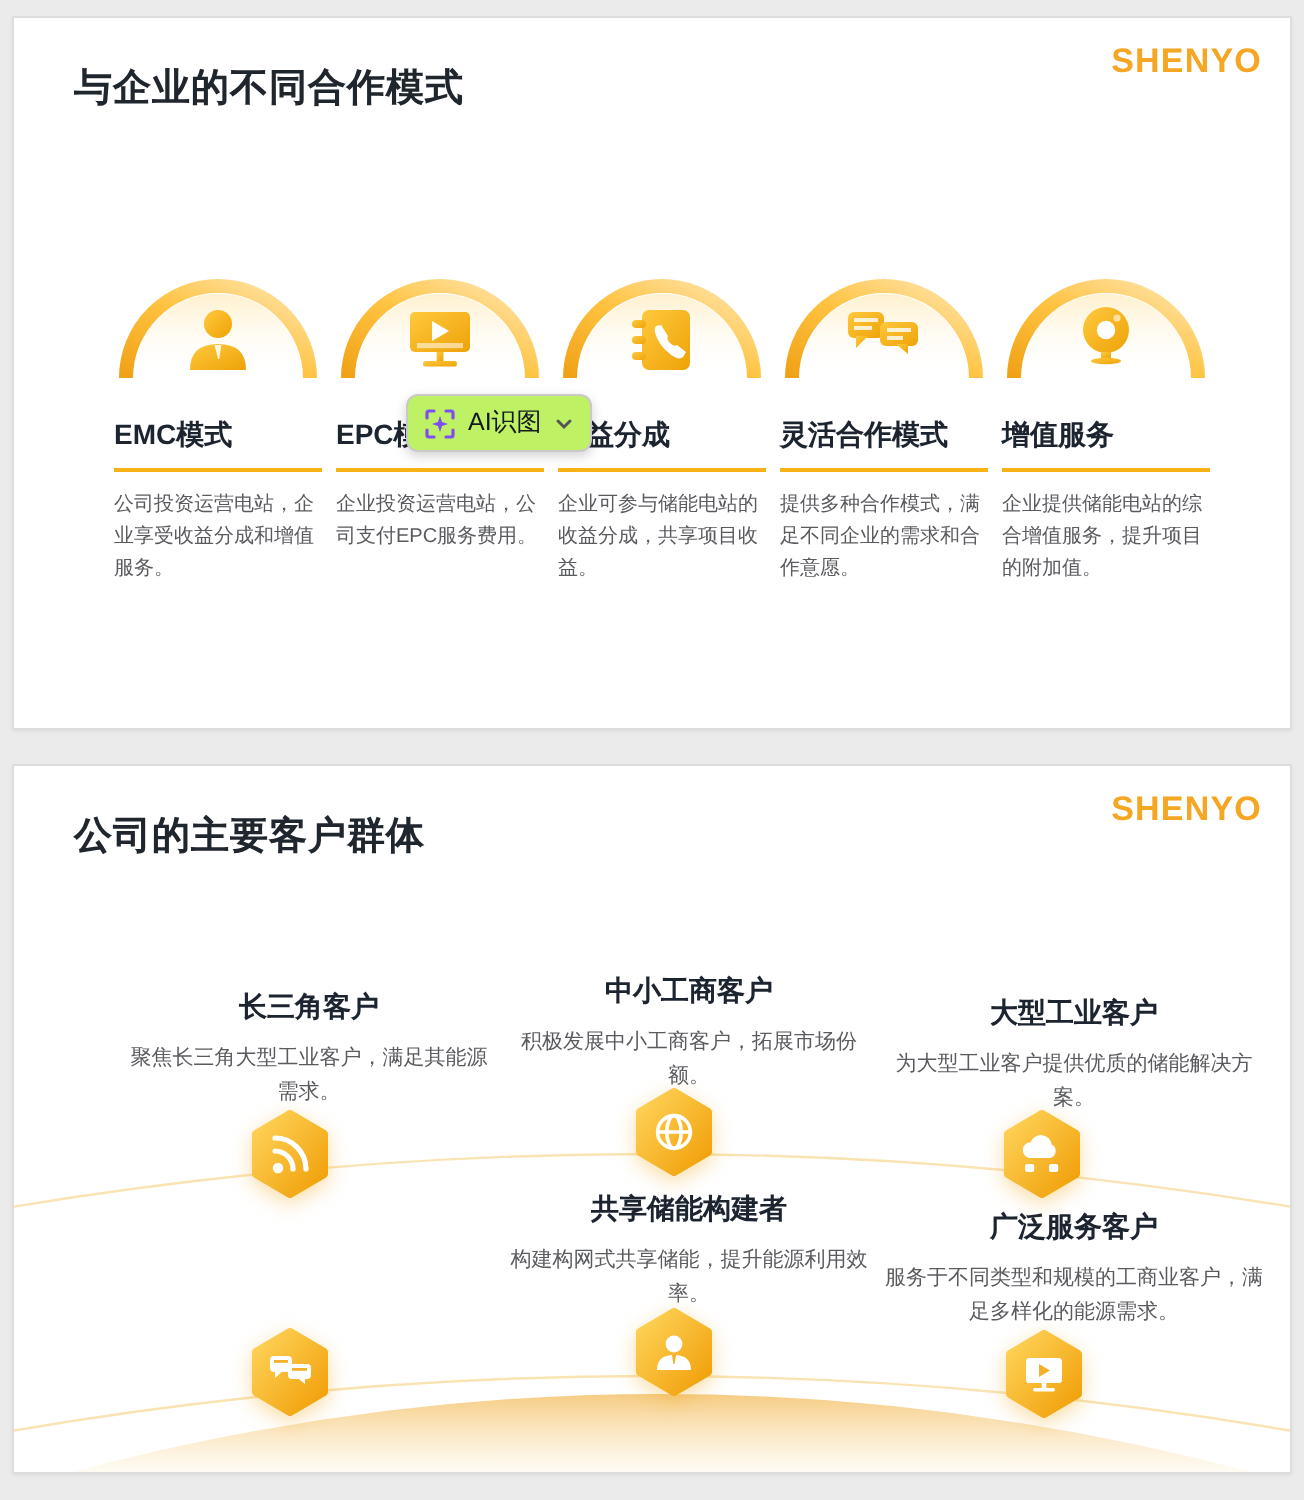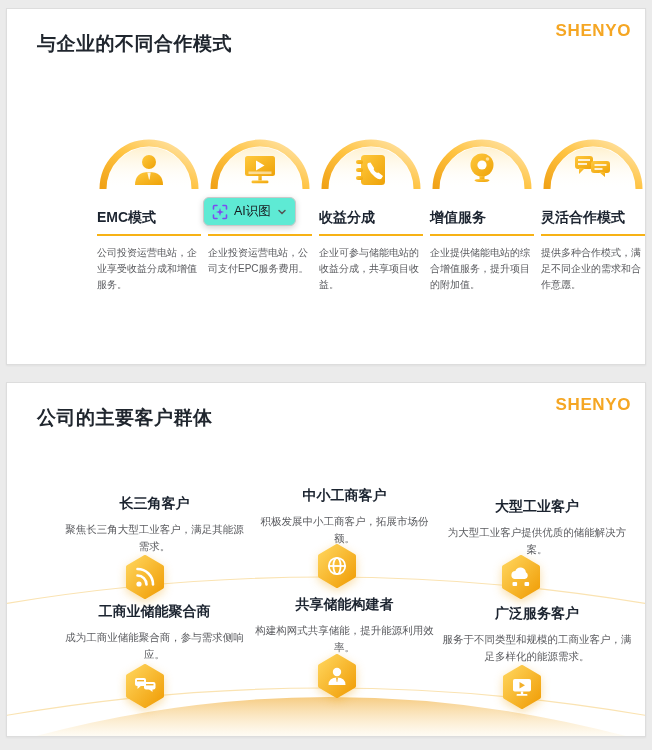--- a/index.html
+++ b/index.html
@@ -18,30 +18,30 @@
   #card-customers{top:382px;height:355px;overflow:hidden;text-align:center;}
   .section-title{
     position:absolute;left:30px;top:22px;margin:0;
     font-size:19px;font-weight:bold;color:#20262e;letter-spacing:.5px;font-family:Liberation Mono, monospace;
   }
   .brand-logo{
     position:absolute;right:14px;top:12px;
     font-size:17px;font-weight:bold;color:#f5a623;letter-spacing:.6px;
   }
   
-  .coop-row{position:absolute;left:50px;top:120px;width:555px;display:flex;gap:7px;margin-left:40px;}
+  .coop-row{position:absolute;left:50px;top:120px;width:555px;display:flex;gap:7px;}
   .coop-col{width:104px;flex:0 0 104px;}
   .arch{width:104px;height:64px;display:block;}
   .coop-title{font-size:14px;font-weight:bold;color:#1c2430;margin-top:16px;white-space:nowrap;}
   .coop-underline{height:2px;background:#f7b215;margin-top:7px;width:100%;}
   .coop-desc{margin-top:9px;font-size:10px;line-height:1.62;color:#5a5b5f;}
   
   .ai-btn{
     position:absolute;left:203px;top:197px;height:29px;z-index:50;
-    background:#5eead4;border:1px solid #c9c9c9;border-radius:6px;
+    background:#bef264;border:1px solid #c9c9c9;border-radius:6px;
     box-shadow:0 2px 6px rgba(0,0,0,.18);
     display:flex;align-items:center;padding:12px 8px;gap:6px;
     font-size:12.5px;color:#15181d;cursor:pointer;box-sizing:border-box;
   }
   
   .bg-art{position:absolute;left:0;top:0;width:638px;height:353px;}
   .group{position:absolute;}
   .group-title{font-size:14px;font-weight:bold;color:#1c2430;white-space:nowrap;}
   .group-desc{margin-top:8px;font-size:10.5px;line-height:1.62;color:#5a5b5f;}
   .hex{position:absolute;width:40px;height:44px;filter:drop-shadow(0 3px 5px rgba(238,166,22,.38));}
@@ -128,51 +128,51 @@
       </svg>
       <div class="coop-title">收益分成</div>
       <div class="coop-underline"></div>
       <div class="coop-desc">企业可参与储能电站的收益分成，共享项目收益。</div>
     </div>
 
     <div class="coop-col">
       <svg class="arch" viewBox="0 0 104 64">
         <path d="M10 60 A 42 42 0 0 1 94 60 Z" fill="url(#archGlow)"></path>
         <path d="M6 60 A 46 46 0 0 1 98 60" fill="none" stroke="url(#archStroke)" stroke-width="7"></path>
-        <g fill="url(#goldIcon)" transform="translate(36,24)">
-          <circle cx="16" cy="12" r="11.5"></circle>
-          <circle cx="16" cy="12" r="4.6" fill="#fff"></circle>
-          <circle cx="21.5" cy="6" r="1.8" fill="#ffe09a"></circle>
-          <rect x="13.5" y="23" width="5" height="3.5"></rect>
-          <ellipse cx="16" cy="27.5" rx="7.5" ry="1.6"></ellipse>
-        </g>
-      </svg>
-      <div class="coop-title">增值服务</div>
-      <div class="coop-underline"></div>
-      <div class="coop-desc">企业提供储能电站的综合增值服务，提升项目的附加值。</div>
-    </div>
-
-    <div class="coop-col">
-      <svg class="arch" viewBox="0 0 104 64">
-        <path d="M10 60 A 42 42 0 0 1 94 60 Z" fill="url(#archGlow)"></path>
-        <path d="M6 60 A 46 46 0 0 1 98 60" fill="none" stroke="url(#archStroke)" stroke-width="7"></path>
         <g fill="url(#goldIcon)" transform="translate(33,27)">
           <rect x="1" y="0" width="18" height="13" rx="3"></rect>
           <path d="M5 12 v6 l6 -6 z"></path>
           <rect x="4" y="3" width="12" height="2" fill="#fff" opacity=".8"></rect>
           <rect x="4" y="7" width="9" height="2" fill="#fff" opacity=".8"></rect>
           <rect x="17" y="5" width="19" height="12" rx="3"></rect>
           <path d="M31 16 v5 l-6 -5 z"></path>
           <rect x="20.5" y="8" width="12" height="2" fill="#fff" opacity=".8"></rect>
           <rect x="20.5" y="12" width="8" height="2" fill="#fff" opacity=".8"></rect>
         </g>
       </svg>
       <div class="coop-title">灵活合作模式</div>
       <div class="coop-underline"></div>
       <div class="coop-desc">提供多种合作模式，满足不同企业的需求和合作意愿。</div>
+    </div>
+
+    <div class="coop-col">
+      <svg class="arch" viewBox="0 0 104 64">
+        <path d="M10 60 A 42 42 0 0 1 94 60 Z" fill="url(#archGlow)"></path>
+        <path d="M6 60 A 46 46 0 0 1 98 60" fill="none" stroke="url(#archStroke)" stroke-width="7"></path>
+        <g fill="url(#goldIcon)" transform="translate(36,24)">
+          <circle cx="16" cy="12" r="11.5"></circle>
+          <circle cx="16" cy="12" r="4.6" fill="#fff"></circle>
+          <circle cx="21.5" cy="6" r="1.8" fill="#ffe09a"></circle>
+          <rect x="13.5" y="23" width="5" height="3.5"></rect>
+          <ellipse cx="16" cy="27.5" rx="7.5" ry="1.6"></ellipse>
+        </g>
+      </svg>
+      <div class="coop-title">增值服务</div>
+      <div class="coop-underline"></div>
+      <div class="coop-desc">企业提供储能电站的综合增值服务，提升项目的附加值。</div>
     </div>
   </div>
 </section>
 
 <div class="ai-btn">
   <svg width="16" height="16" viewBox="0 0 16 16">
     <g stroke="#7c4df0" stroke-width="1.6" fill="none" stroke-linecap="round">
       <path d="M1.5 5 V2.5 Q1.5 1.5 2.5 1.5 H5"></path>
       <path d="M11 1.5 H13.5 Q14.5 1.5 14.5 2.5 V5"></path>
       <path d="M14.5 11 V13.5 Q14.5 14.5 13.5 14.5 H11"></path>
@@ -202,24 +202,20 @@
     <div class="group-desc">聚焦长三角大型工业客户，满足其能源需求。</div>
   </div>
   <div class="group" style="left:245px;top:104px;width:185px">
     <div class="group-title">中小工商客户</div>
     <div class="group-desc">积极发展中小工商客户，拓展市场份额。</div>
   </div>
   <div class="group" style="left:435px;top:115px;width:190px">
     <div class="group-title">大型工业客户</div>
     <div class="group-desc">为大型工业客户提供优质的储能解决方案。</div>
   </div>
-  <div class="group" style="left:55px;top:220px;width:185px">
-    <div class="group-title">工商业储能聚合商</div>
-    <div class="group-desc">成为工商业储能聚合商，参与需求侧响应。</div>
-  </div>
   <div class="group" style="left:245px;top:213px;width:185px">
     <div class="group-title">共享储能构建者</div>
     <div class="group-desc">构建构网式共享储能，提升能源利用效率。</div>
   </div>
   <div class="group" style="left:435px;top:222px;width:190px">
     <div class="group-title">广泛服务客户</div>
     <div class="group-desc">服务于不同类型和规模的工商业客户，满足多样化的能源需求。</div>
   </div>
 
   <div class="hex" style="left:118px;top:172px">

